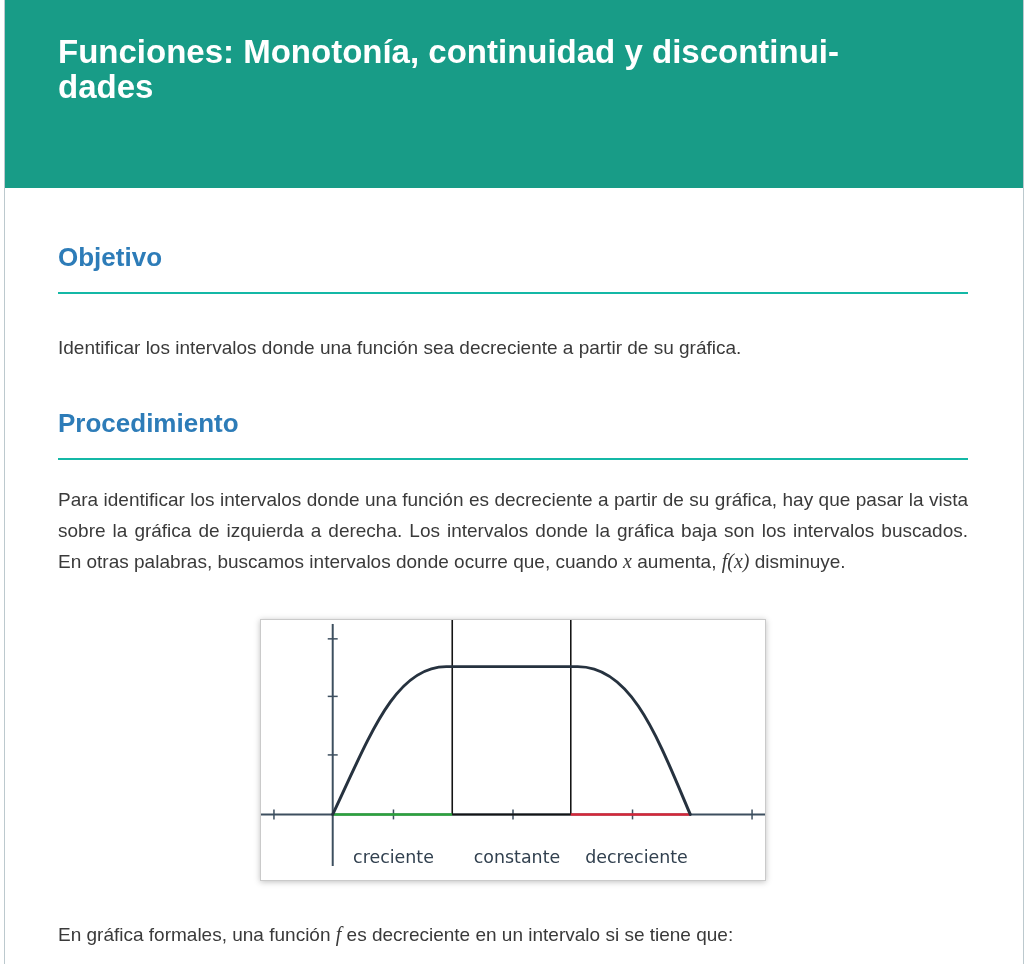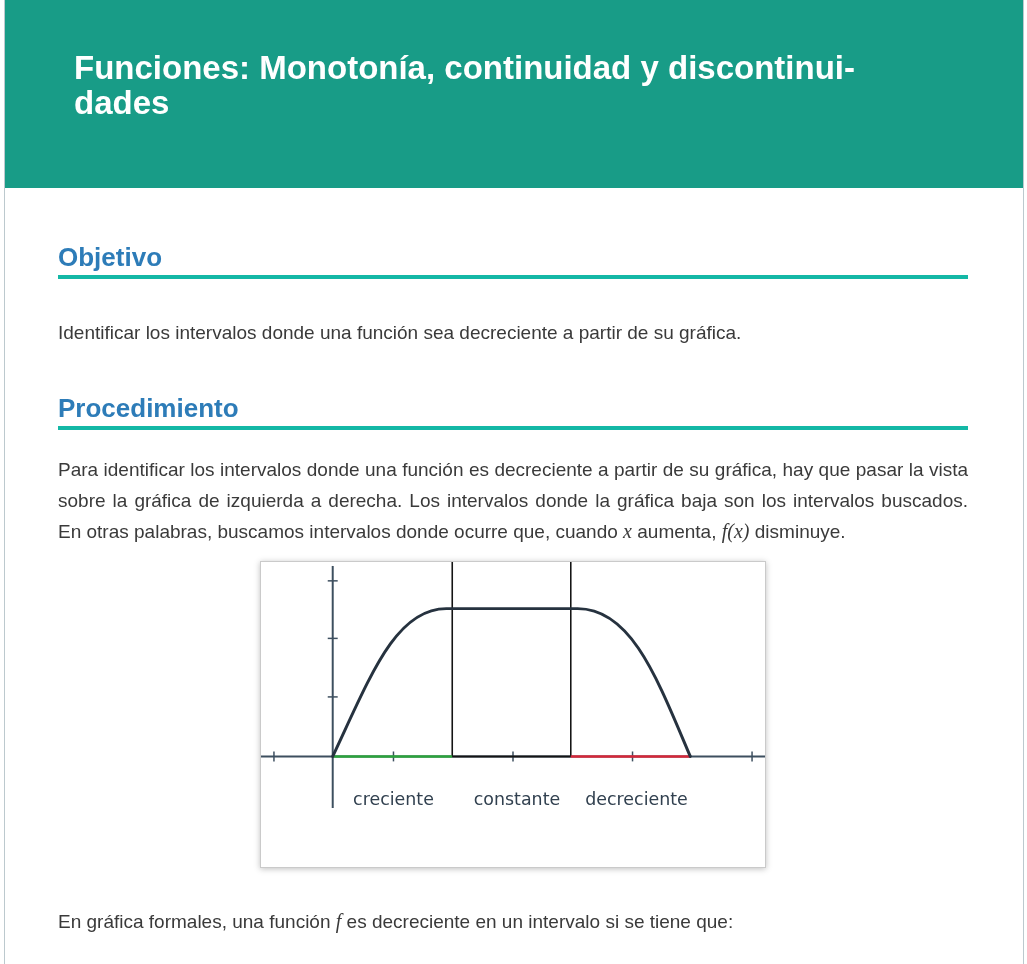--- a/index.html
+++ b/index.html
@@ -16,35 +16,35 @@
     border-right:1px solid #bcc9ce;
     background:#ffffff;
   }
   .hero {
     background:#189c87;
     height:188px;
     box-sizing:border-box;
     padding:34px 55px 0 53px;
     color:#ffffff;
   }
-  .title { margin:16px; font-size:33px; line-height:35px; font-weight:bold; }
+  .title { margin:0; font-size:33px; line-height:35px; font-weight:bold; }
   .tline { display:block; white-space:nowrap; }
   .subtitle { margin:18px 0 0; font-size:21px; font-style:italic; font-weight:normal; }
   .content { padding:0 55px 20px 53px; color:#3a3a3a; }
   .section-heading {
     color:#2d7cb8; font-size:26px; line-height:29px; font-weight:bold;
-    margin:0; padding-bottom:3px; border-bottom:4px solid #14b8a6;
+    margin:0; padding-bottom:20px; border-bottom:2px solid #14b8a6;
   }
   .sh-objetivo { margin-top:55px; }
   .sh-proc { margin-top:46px; }
   .para { font-size:19px; line-height:31px; margin:38px 0 0; }
   .justify { text-align:justify;margin-top:24px; }
   .math { font-family:"Liberation Serif", serif; font-style:italic; font-size:20px; }
   .graph {
-    margin:14px auto 0; width:506px; height:307px; box-sizing:border-box;
+    margin:42px auto 0; width:506px; height:262px; box-sizing:border-box;
     border:1px solid #cacaca; background:#ffffff;
     box-shadow:0 1px 6px rgba(0,0,0,0.25);
     padding:0;
   }
   .graph svg { display:block; }
   .figlabel { font-size:17.5px; font-family:"DejaVu Sans","Liberation Sans",sans-serif; }
 </style>
 </head>
 <body>
 

